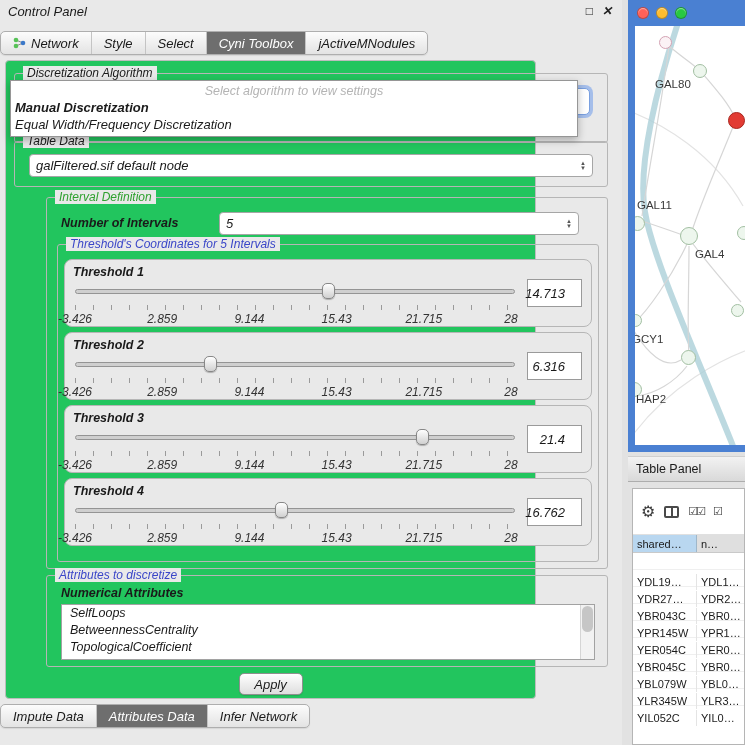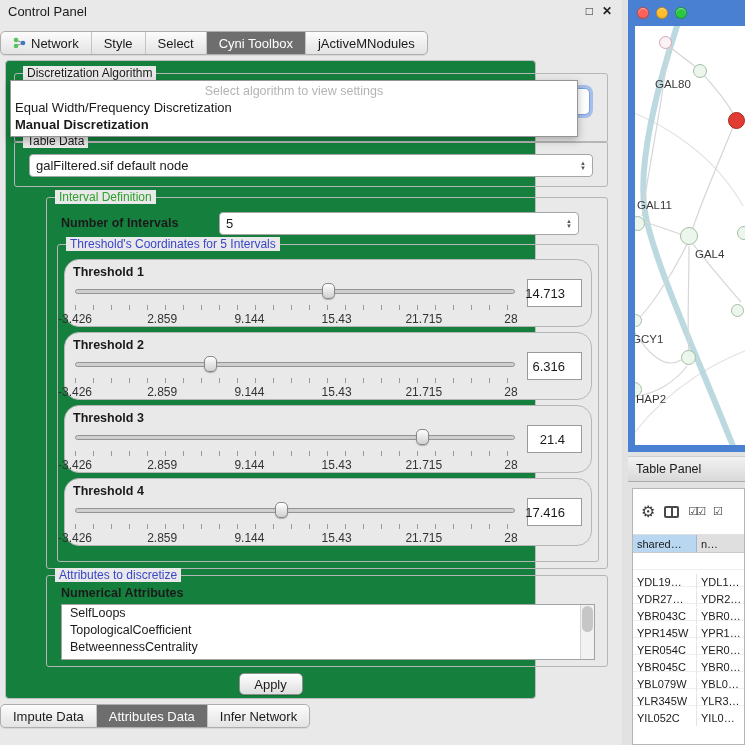--- a/index.html
+++ b/index.html
@@ -1,51 +1,51 @@
 <!DOCTYPE html>
 <html><head>
 <meta charset="utf-8">
 <style>
   * { margin:0; padding:0; box-sizing:border-box; }
   html,body { width:745px; height:745px; overflow:hidden; }
   body { font-family:"Liberation Sans", sans-serif; background:#e2e2e2; position:relative; font-size:13px; color:#1a1a1a; }
 
   
-  .control-panel { position:absolute; left:0; top:0; width:622px; height:745px; background:#e9e9e9; }
+  .control-panel { position:absolute; left:0; top:0; width:622px; height:745px; background:#e9e9e9;font-style:italic; }
   .titlebar { height:22px; display:flex; align-items:center; justify-content:space-between; padding:0 10px 0 8px; font-size:13px; }
   .win-icons { display:flex; gap:9px; font-size:12px; color:#222; }
   .win-icons span { cursor:default; }
   .close-glyph { font-weight:bold; }
 
   .tabbar { position:absolute; left:0; width:622px; display:flex; justify-content:flex-start; }
   .tabbar.top { top:31px; }
   .tabbar.bottom { top:704px; }
   .seg-group { display:flex; border:1px solid #aeaeae; border-radius:5px; background:linear-gradient(#fcfcfc,#e3e3e3); height:24px; overflow:hidden; box-shadow:0 1px 1px rgba(0,0,0,.08); }
   .seg { padding:0 12px; display:flex; align-items:center; gap:5px; font-size:13px; border-right:1px solid #c4c4c4; white-space:nowrap; }
   .seg:last-child { border-right:none; }
   .seg.selected { color:#fff; }
 
-  .inner-panel { position:absolute; left:5px; top:60px; width:531px; height:639px; border:1px solid #bdbdbd; border-radius:4px; background:#15803d; }
+  .inner-panel { position:absolute; left:5px; top:60px; width:531px; height:639px; border:1px solid #bdbdbd; border-radius:4px; background:#22c55e; }
 
   .group { position:absolute; border:1px solid #b6b6b6; border-radius:3px; }
   .legend { position:absolute; top:-8px; left:8px; background:#e9e9e9; padding:0 4px; font-size:12px; white-space:nowrap; }
 
   .combo { position:absolute; display:flex; align-items:center; background:#fff; border:1px solid #a6a6a6; border-radius:4px; height:23px; padding:0 6px; font-size:13px; }
   .stepper { margin-left:auto; display:flex; flex-direction:column; align-items:center; line-height:5px; font-size:6px; color:#555; padding-left:6px; }
 
   
   .combo-behind { position:absolute; left:18px; top:88px; width:572px; height:27px; background:#fff; border:1px solid #7aa0e0; border-radius:5px; box-shadow:0 0 0 3px rgba(110,155,235,.55); z-index:2; }
   .dropdown { position:absolute; left:10px; top:80px; width:568px; background:#fff; border:1px solid #969696; box-shadow:0 3px 8px rgba(0,0,0,.28); z-index:6; padding-bottom:3px; }
   .dd-placeholder { text-align:center; color:#b4b4b4; font-size:12.5px; padding:3px 0 1px; }
   .dd-option { font-size:13px; padding:1px 4px 1px 4px; }
   .dd-option.bold { font-weight:bold; }
 
   
   .thresholds-container { position:absolute; left:6px; right:6px; top:14px; bottom:6px; display:flex; flex-direction:column; gap:5px; }
-  .tpanel { position:relative; border:1px solid #b6b6b6; border-radius:15px; height:68px; flex:none; background:#e9e9e9; }
+  .tpanel { position:relative; border:1px solid #b6b6b6; border-radius:8px; height:68px; flex:none; background:#e9e9e9; }
   .tlabel { position:absolute; top:5px; left:8px; font-size:12.5px; font-weight:bold; }
   .slider { position:absolute; left:10px; right:76px; top:22px; height:44px; }
   .groove { position:absolute; left:0; right:0; top:7px; height:5px; background:#cfcfcf; border:1px solid #949494; border-radius:3px; }
   .thumb { position:absolute; top:1px; width:13px; height:16px; margin-left:-7px; background:linear-gradient(#ffffff,#d0d0d0); border:1px solid #878787; border-radius:5px; box-shadow:0 1px 1px rgba(0,0,0,.25); }
   .ticks { position:absolute; left:0; right:0; top:23px; height:5px; background:repeating-linear-gradient(to right,#9a9a9a,#9a9a9a 1px,transparent 1px,transparent 18px); }
   .tick-labels { position:absolute; left:0; right:4px; top:30px; height:12px; font-size:12px; color:#333; }
   .tick-labels span { position:absolute; transform:translateX(-50%); white-space:nowrap; }
   .vbox { position:absolute; right:9px; top:19px; width:55px; height:28px; background:#fff; border:1px solid #9a9a9a; font-size:13px; display:flex; align-items:center; justify-content:flex-end; padding-right:16px; }
 
   .bold-label { position:absolute; font-size:12.5px; font-weight:bold; }
@@ -219,48 +219,48 @@
       <div class="tick-labels">
                   <span style="left: 0%;">-3.426</span>
                   <span style="left: 20%;">2.859</span>
                   <span style="left: 40%;">9.144</span>
                   <span style="left: 60%;">15.43</span>
                   <span style="left: 80%;">21.715</span>
                   <span style="left: 100%;">28</span>
                 </div>
       <div class="thumb" style="left: 46.9993%;"></div>
     </div>
-    <div class="vbox">17.416</div>
+    <div class="vbox">16.762</div>
   </div>
 </div>
       </div>
     </div>
 
     <div class="group" style="left:40px; top:514px; width:562px; height:92px;">
       <span class="legend" style="color: rgb(58, 70, 200);">Attributes to discretize</span>
       <span class="bold-label" style="left:14px; top:10px;">Numerical Attributes</span>
       <div class="listbox" style="left:14px; right:12px; top:28px; bottom:6px;">
         <div class="list-item">SelfLoops</div>
+          <div class="list-item">BetweennessCentrality</div>
           <div class="list-item">TopologicalCoefficient</div>
-          <div class="list-item">BetweennessCentrality</div>
           <div class="vscroll">
             <div class="thumb-v"></div>
           </div>
       </div>
     </div>
 
     <div class="apply-btn">Apply</div>
   </div>
 
   <div class="combo-behind"></div>
 
   <div class="dropdown">
     <div class="dd-placeholder">Select algorithm to view settings</div>
+    <div class="dd-option bold">Manual Discretization</div>
     <div class="dd-option">Equal Width/Frequency Discretization</div>
-    <div class="dd-option bold">Manual Discretization</div>
   </div>
 
   <div class="tabbar bottom">
     <div class="seg-group">
       <div class="seg">
           <span>Impute Data</span>
         </div>
       <div class="seg selected" style="background: rgb(110, 110, 110);">
           <span>Attributes Data</span>
         </div>

